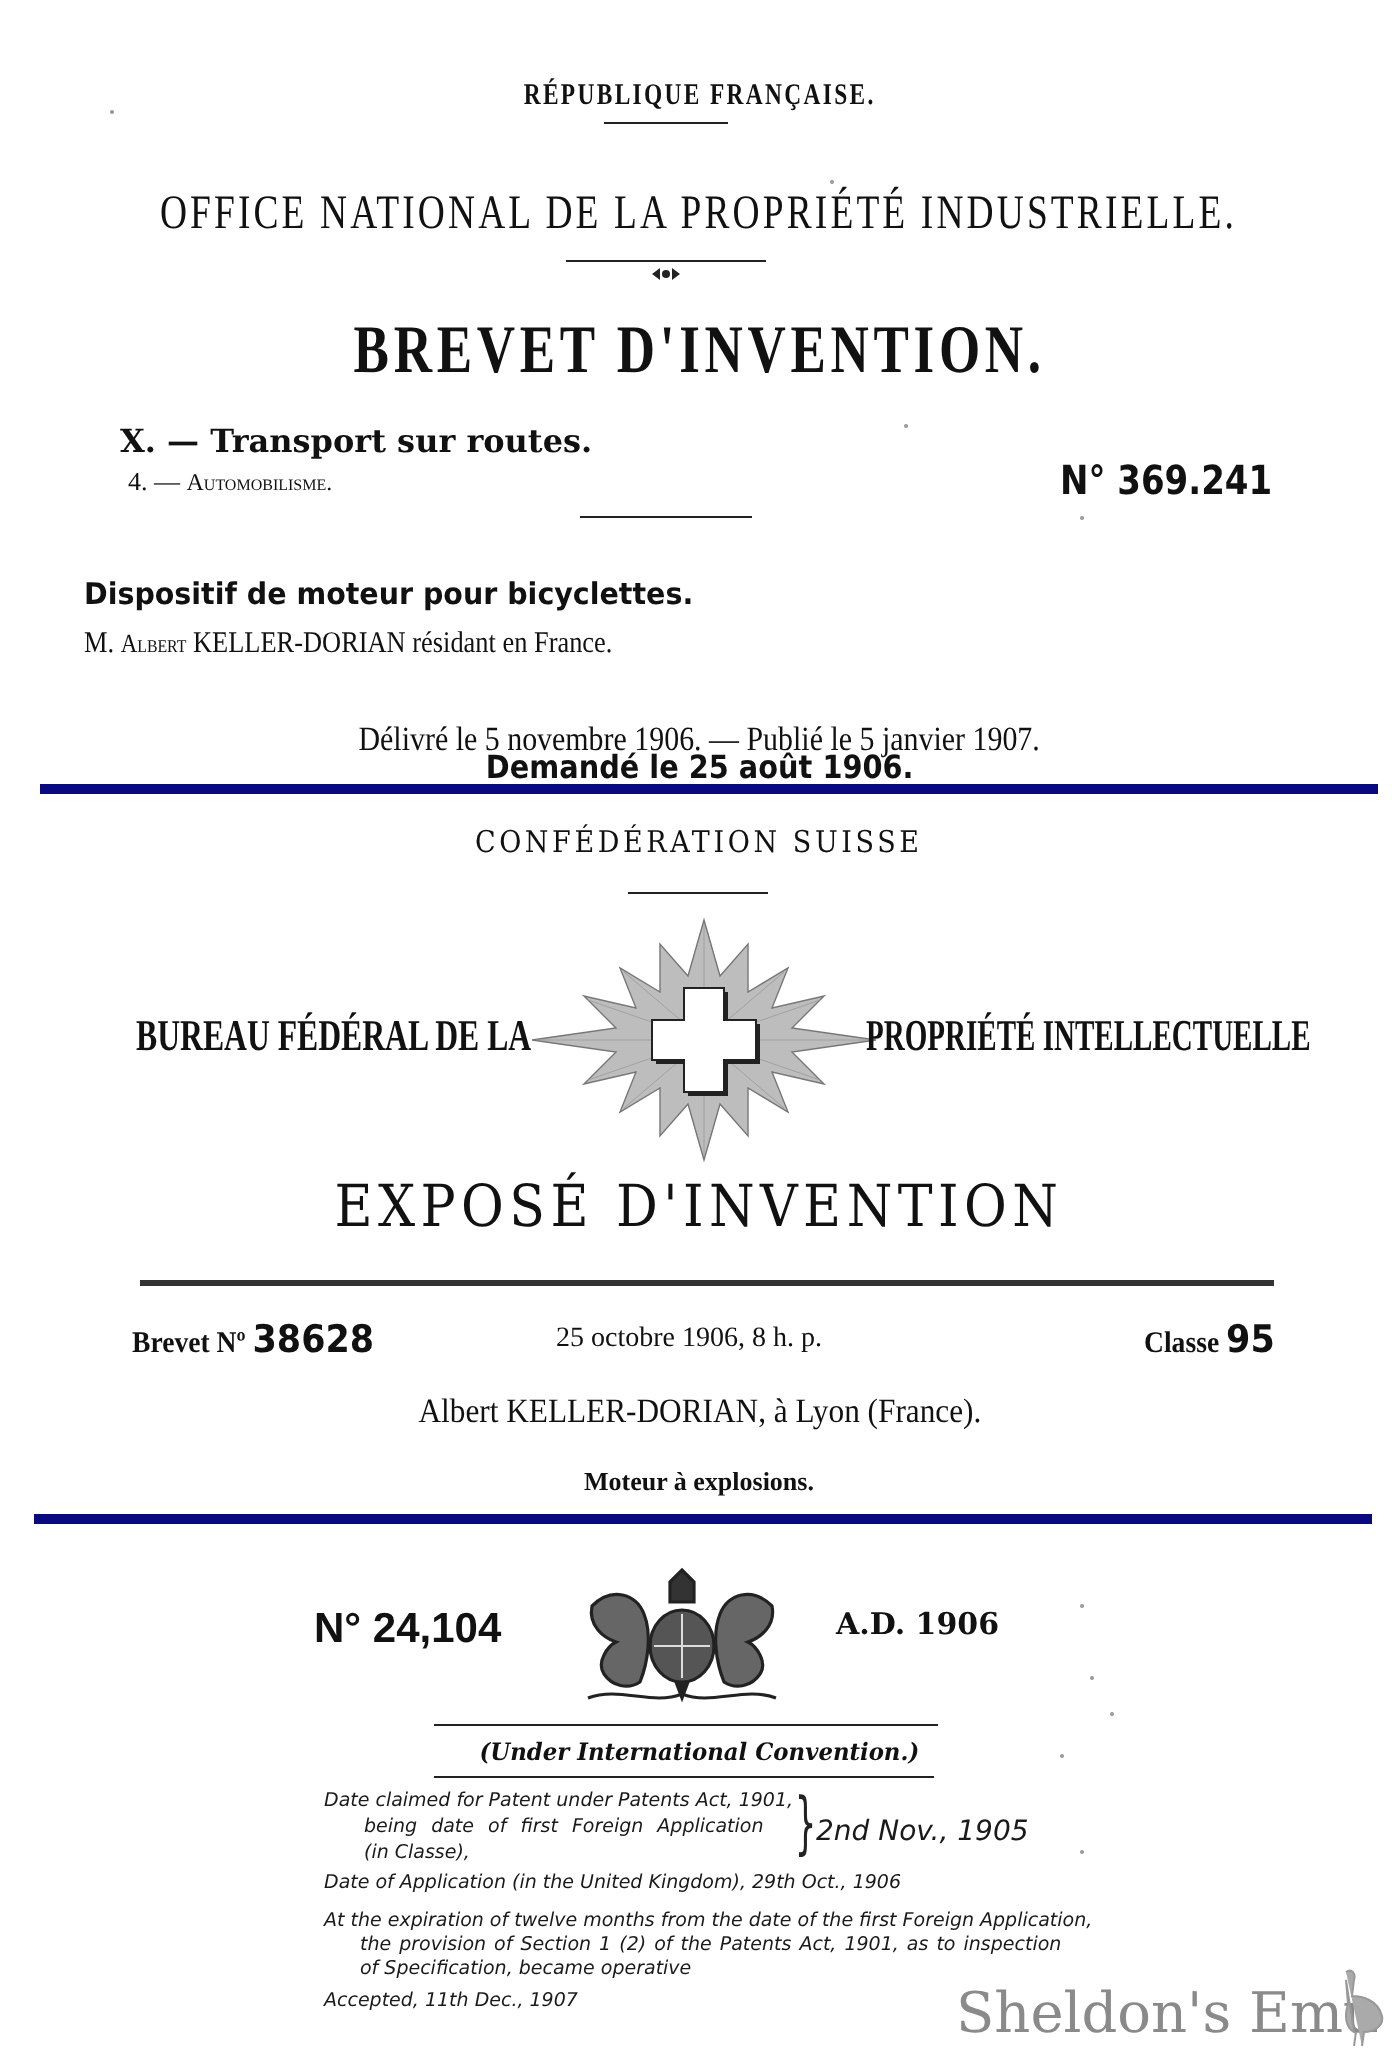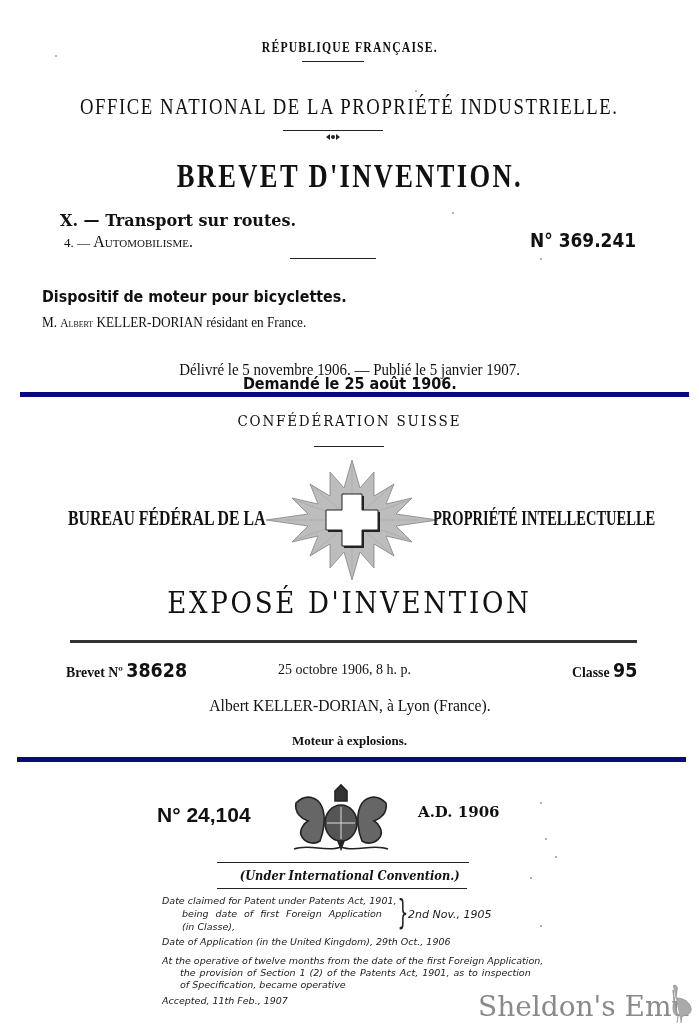--- a/index.html
+++ b/index.html
@@ -9,21 +9,21 @@
     .cond { font-family: "Liberation Serif", serif; transform: scaleX(0.78); transform-origin: center; display: inline-block; white-space: nowrap; }
     .rule { position: absolute; background: #222; }
     .blue-bar { position: absolute; background: #0a0a80; height: 5px; }
 
     
     .fr-republique { top: 38px; font-size: 15px; font-weight: bold; letter-spacing: 1.5px; }
     .fr-office { top: 92px; font-size: 24px; letter-spacing: 2px; }
     .fr-brevet { top: 155px; font-size: 34px; letter-spacing: 3px; font-weight: bold; }
     .fr-cat1 { left: 60px; top: 211px; font-size: 16px; font-weight: bold; font-family: "DejaVu Serif", serif; }
     .fr-cat2 { left: 64px; top: 233px; font-size: 13px; font-family: "Liberation Serif", serif; }
-    .fr-cat2 .sc { font-variant: small-caps; font-size: 16px; }
+    .fr-cat2 .sc { font-variant: small-caps; font-size: 12px; }
     .fr-num { left: 530px; top: 228px; font-size: 20px; font-weight: bold; font-family: "DejaVu Sans", sans-serif; transform: scaleX(0.85); transform-origin: left; }
     .fr-title { left: 42px; top: 288px; font-size: 15px; font-weight: bold; font-family: "DejaVu Sans", sans-serif; transform: scaleX(0.95); transform-origin: left; white-space: nowrap;}
     .fr-inventor { left: 42px; top: 314px; font-size: 15px; font-family: "Liberation Serif", serif; transform: scaleX(0.88); transform-origin: left; white-space: nowrap;}
     .fr-inventor .sc { font-variant: small-caps; font-size: 13px; }
     .fr-demande { top: 342px; font-size: 16px; font-weight: bold; font-family: "DejaVu Sans", sans-serif; margin-top: 32px; }
     .fr-delivre { top: 360px; font-size: 17px; font-family: "Liberation Serif", serif; }
 
     
     .ch-conf { top: 411px; font-size: 16px; letter-spacing: 2px; font-family: "DejaVu Serif", serif; transform: scaleX(0.9); }
     .ch-bureau-left { left: 68px; top: 505px; font-size: 22px; font-weight: bold; font-family: "Liberation Serif", serif; transform: scaleX(0.72); transform-origin: left; white-space: nowrap; }
@@ -165,26 +165,26 @@
 <div class="rule" style="left:217px; top:862px; width:252px; height:1px;"></div>
 <div class="abs center uk-convention">
   <span style="display:inline-block; transform:scaleX(0.95);">(Under International Convention.)</span>
 </div>
 <div class="rule" style="left:217px; top:888px; width:250px; height:1px;"></div>
 
 <div class="abs uk-text" style="left:162px; top:895px;">Date claimed for Patent under Patents Act, 1901,</div>
 <div class="abs uk-text" style="left:182px; top:908px; word-spacing:4px;">being date of first Foreign Application</div>
 <div class="abs uk-text" style="left:182px; top:921px;">(in Classe),</div>
 <div class="abs brace" style="left:392px; top:892px;">}</div>
-<div class="abs uk-text" style="left:408px; top:908px; font-size:11px;">2nd Nov., 1905</div>
+<div class="abs uk-text" style="left:408px; top:908px; font-size:14px;">2nd Nov., 1905</div>
 <div class="abs uk-text" style="left:162px; top:936px;">Date of Application (in the United Kingdom), 29th Oct., 1906</div>
-<div class="abs uk-text" style="left:162px; top:955px;">At the operative of twelve months from the date of the first Foreign Application,</div>
+<div class="abs uk-text" style="left:162px; top:955px;">At the expiration of twelve months from the date of the first Foreign Application,</div>
 <div class="abs uk-text" style="left:180px; top:967px; word-spacing:1px;">the provision of Section 1 (2) of the Patents Act, 1901, as to inspection</div>
 <div class="abs uk-text" style="left:180px; top:979px;">of Specification, became operative</div>
-<div class="abs uk-text" style="left:162px; top:995px;">Accepted, 11th Feb., 1907</div>
+<div class="abs uk-text" style="left:162px; top:995px;">Accepted, 11th Dec., 1907</div>
 
 <div class="abs watermark">Sheldon's Emu</div>
 <div class="abs emu">
   <svg width="30" height="40" viewBox="0 0 30 40">
     <path d="M8 2 C11 0 13 3 12 6 L11 14 C16 14 24 16 26 24 C27 29 22 32 17 32 L16 39 M13 32 L12 39 M12 32 C8 30 7 24 9 18 L8 6 Z" fill="#aaa" stroke="#999" stroke-width="1"></path>
   </svg>
 </div>
 
 <div class="speck" style="left:55px; top:55px;"></div>
 <div class="speck" style="left:415px; top:90px;"></div>

